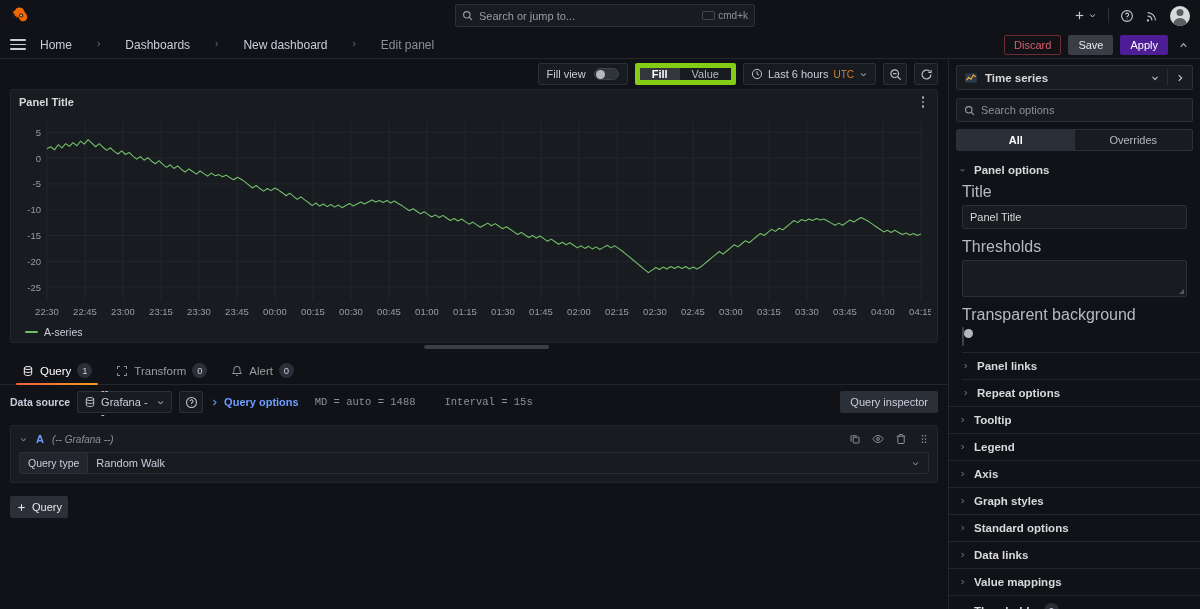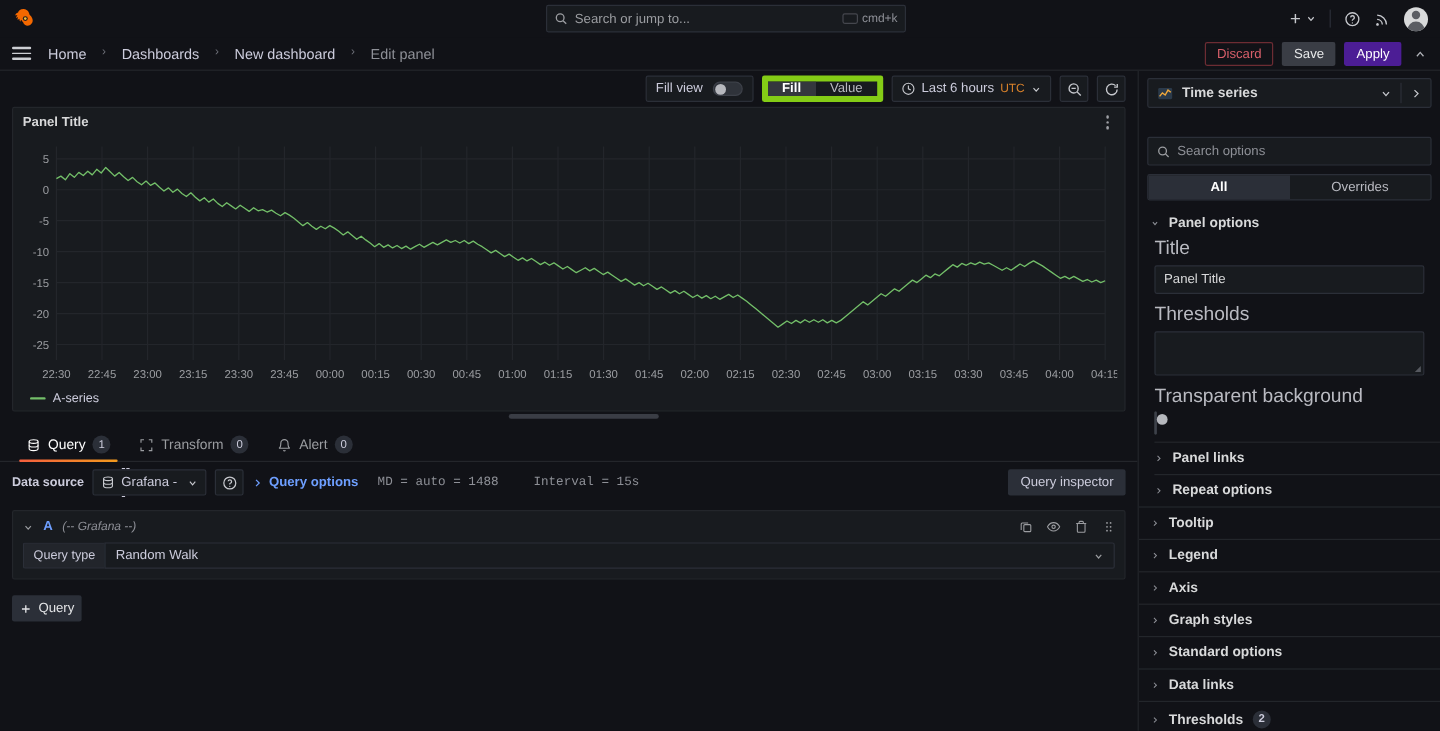--- a/index.html
+++ b/index.html
@@ -61,21 +61,21 @@
   
   .crumbbar {
     height: 28px; flex: 0 0 28px;
     background: #111217;
     border-bottom: 1px solid #24262b;
     display: flex; align-items: center;
     padding: 0 10px; position: relative;
   }
   .hamburger { width: 16px; display: flex; flex-direction: column; gap: 3px; cursor: pointer; margin-right: 14px; }
   .hamburger span { display: block; height: 1.6px; background: #cdcfd4; border-radius: 1px; }
-  .crumbs { display: flex; align-items: flex-start; gap: 13px; font-size: 12px; }
+  .crumbs { display: flex; align-items: flex-start; gap: 25px; font-size: 12px; }
   .crumb { color: #ccccdc; cursor: pointer; }
   .crumb.last { color: #8e9097; cursor: default; }
   .crumb-sep { color: #6e7078; font-size: 10px; }
   .crumb-actions {
     position: absolute; right: 8px; top: 0; height: 28px;
     display: flex; align-items: center; gap: 7px;
   }
   .btn {
     font-size: 11px; border-radius: 2px; padding: 0 9px;
     height: 20px; display: flex; align-items: center;
@@ -233,21 +233,21 @@
     font-size: 11px; color: #e4e5e7; cursor: pointer;
   }
 
   
   .right {
     width: 252px; flex: 0 0 252px;
     background: #111217; border-left: 1px solid #24262b;
     display: flex; flex-direction: column; min-height: 0;
   }
   .viz-picker {
-    height: 25px; flex: 0 0 25px; margin: 6px 7px 16px 7px;
+    height: 25px; flex: 0 0 25px; margin: 6px 7px 0 7px;
     background: #181b1f; border: 1px solid #2b2f38; border-radius: 2px;
     display: flex; align-items: center; gap: 7px; padding: 0 7px;
     font-size: 11.5px; font-weight: bold; color: #d8d9da; cursor: pointer;
   }
   .viz-picker .cv { flex: 1; }
   .viz-split { width: 1px; height: 17px; background: #2b2f38; }
   .opt-search-wrap { padding: 8px 7px 0 7px; }
   .opt-search {
     height: 24px; background: #181b1f; border: 1px solid #2b2f38; border-radius: 2px;
     display: flex; align-items: center; gap: 6px; padding: 0 7px;
@@ -733,20 +733,26 @@
             <div class="collapsed-sec">
               <svg class="chev" width="8" height="8" viewBox="0 0 24 24" stroke="#8e9097" stroke-width="3" fill="none">
                 <polyline points="9,5 16,12 9,19"></polyline>
               </svg>
               <span>Data links</span>
             </div>
             <div class="collapsed-sec">
               <svg class="chev" width="8" height="8" viewBox="0 0 24 24" stroke="#8e9097" stroke-width="3" fill="none">
                 <polyline points="9,5 16,12 9,19"></polyline>
               </svg>
+              <span>Value mappings</span>
+            </div>
+            <div class="collapsed-sec">
+              <svg class="chev" width="8" height="8" viewBox="0 0 24 24" stroke="#8e9097" stroke-width="3" fill="none">
+                <polyline points="9,5 16,12 9,19"></polyline>
+              </svg>
               <span>Thresholds</span>
               <span class="count-pill">2</span>
             </div>
           </div>
 
       </div>
     </div>
   </div>
 </div>
 

